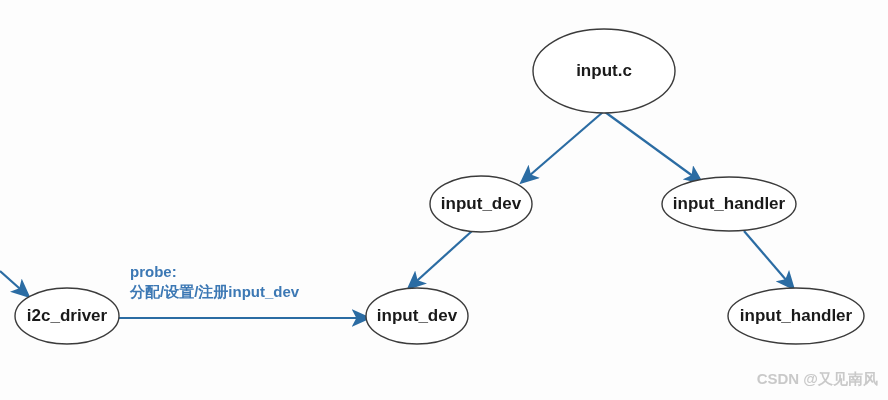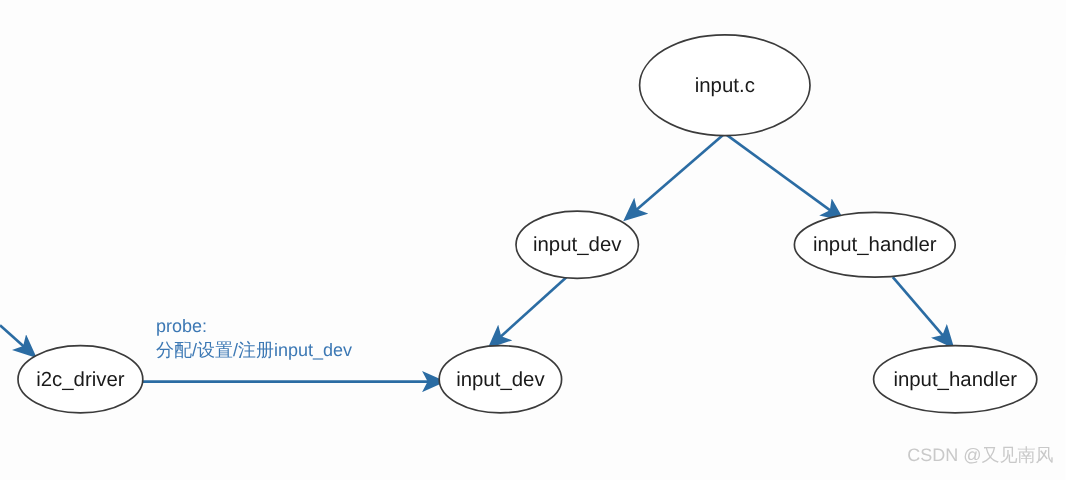--- a/index.html
+++ b/index.html
@@ -56,21 +56,21 @@
     font-family: "Liberation Sans", "DejaVu Sans", sans-serif;
     font-size: 15px;
     fill: #c9c9c9;
     text-anchor: end;
     white-space: pre;
   }
 </style>
 </head>
 <body>
 
-<div id="diagram-canvas" style="background: rgb(253, 253, 253); width: 888px; height: 400px;">
+<div id="diagram-canvas" style="background: rgb(253, 253, 253); width: 888px; height: 400px; font-weight: bold;">
   <svg class="diagram-svg" viewBox="0 0 888 400">
     <defs>
       <marker id="arrowhead" markerWidth="9" markerHeight="8" refX="7.4" refY="4" orient="auto" markerUnits="strokeWidth">
         <path d="M 0 0 L 9 4 L 0 8 L 2.1 4 Z" fill="#2b6ca3"></path>
       </marker>
     </defs>
 
     <g id="edges-group">
         <g>
           <line x1="603" y1="112" x2="522" y2="182" marker-end="url(#arrowhead)" stroke="#2b6ca3" class="edge-line"></line>

